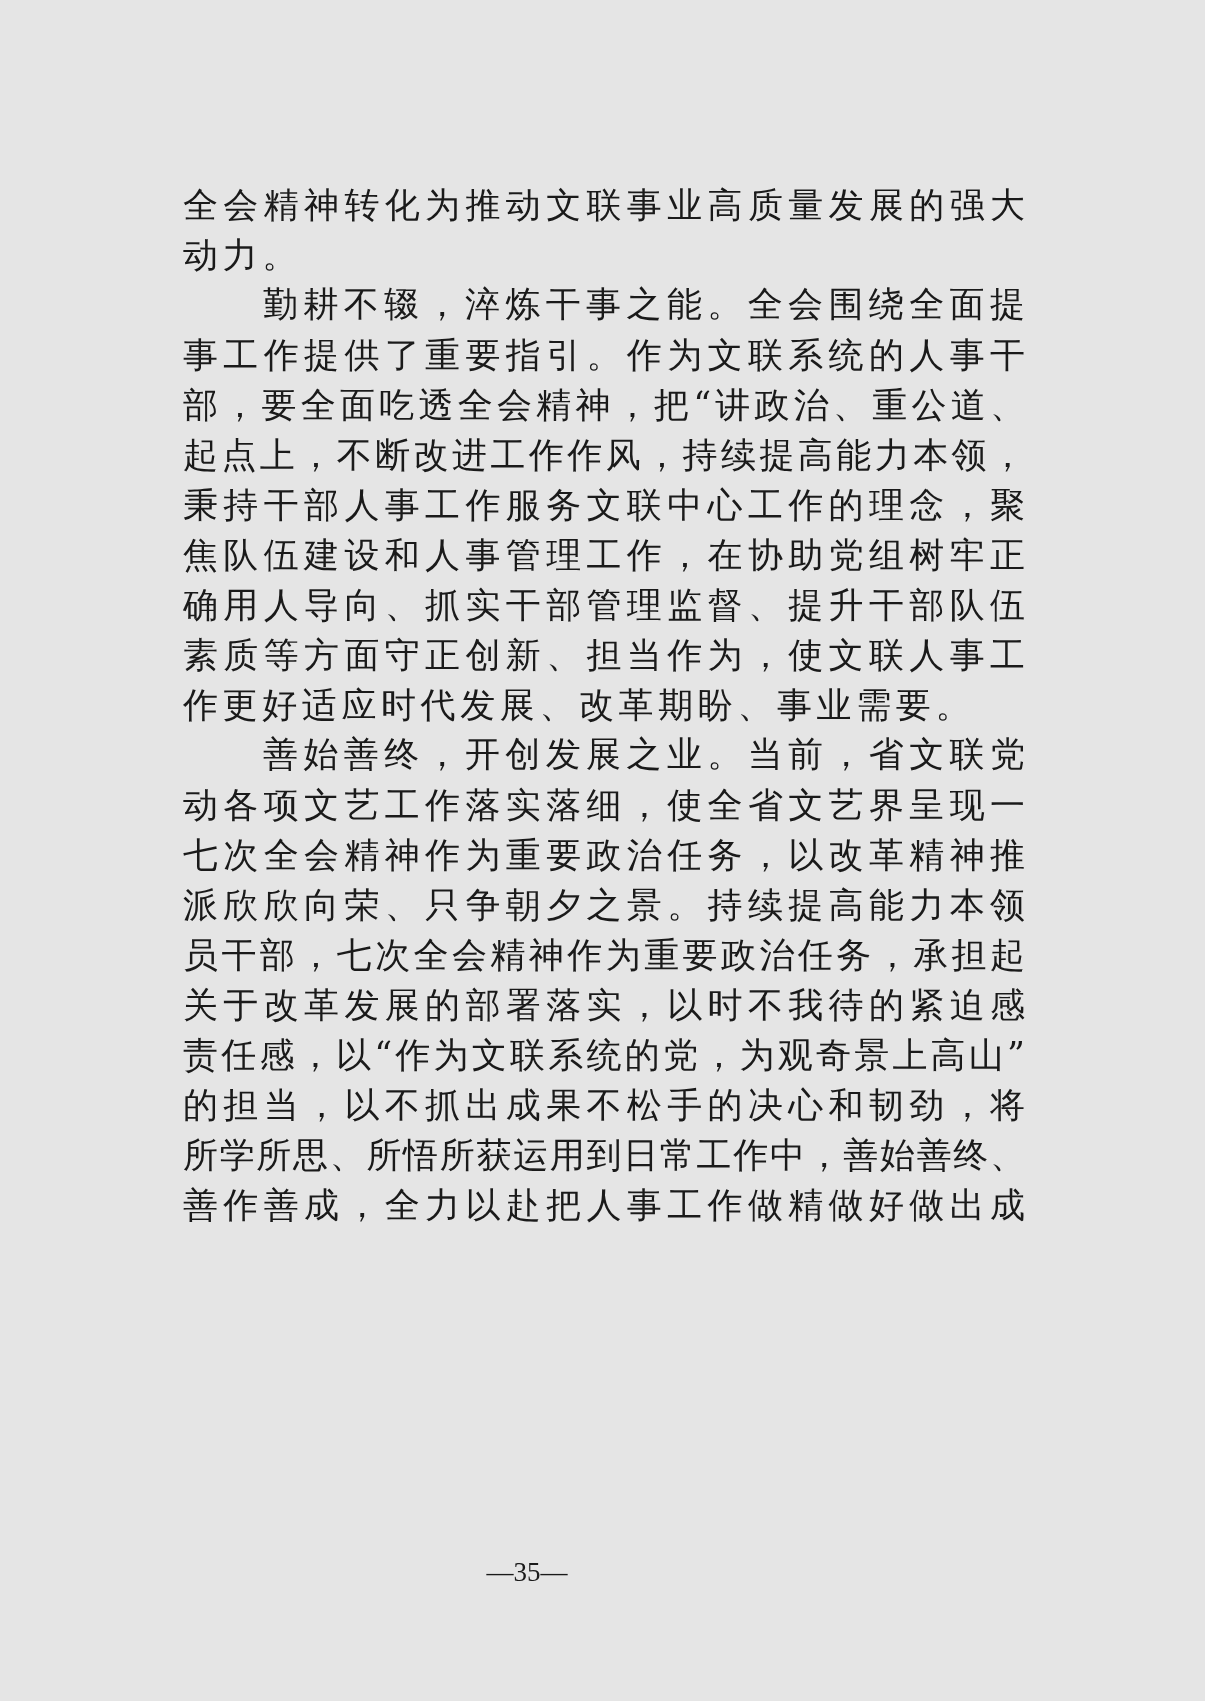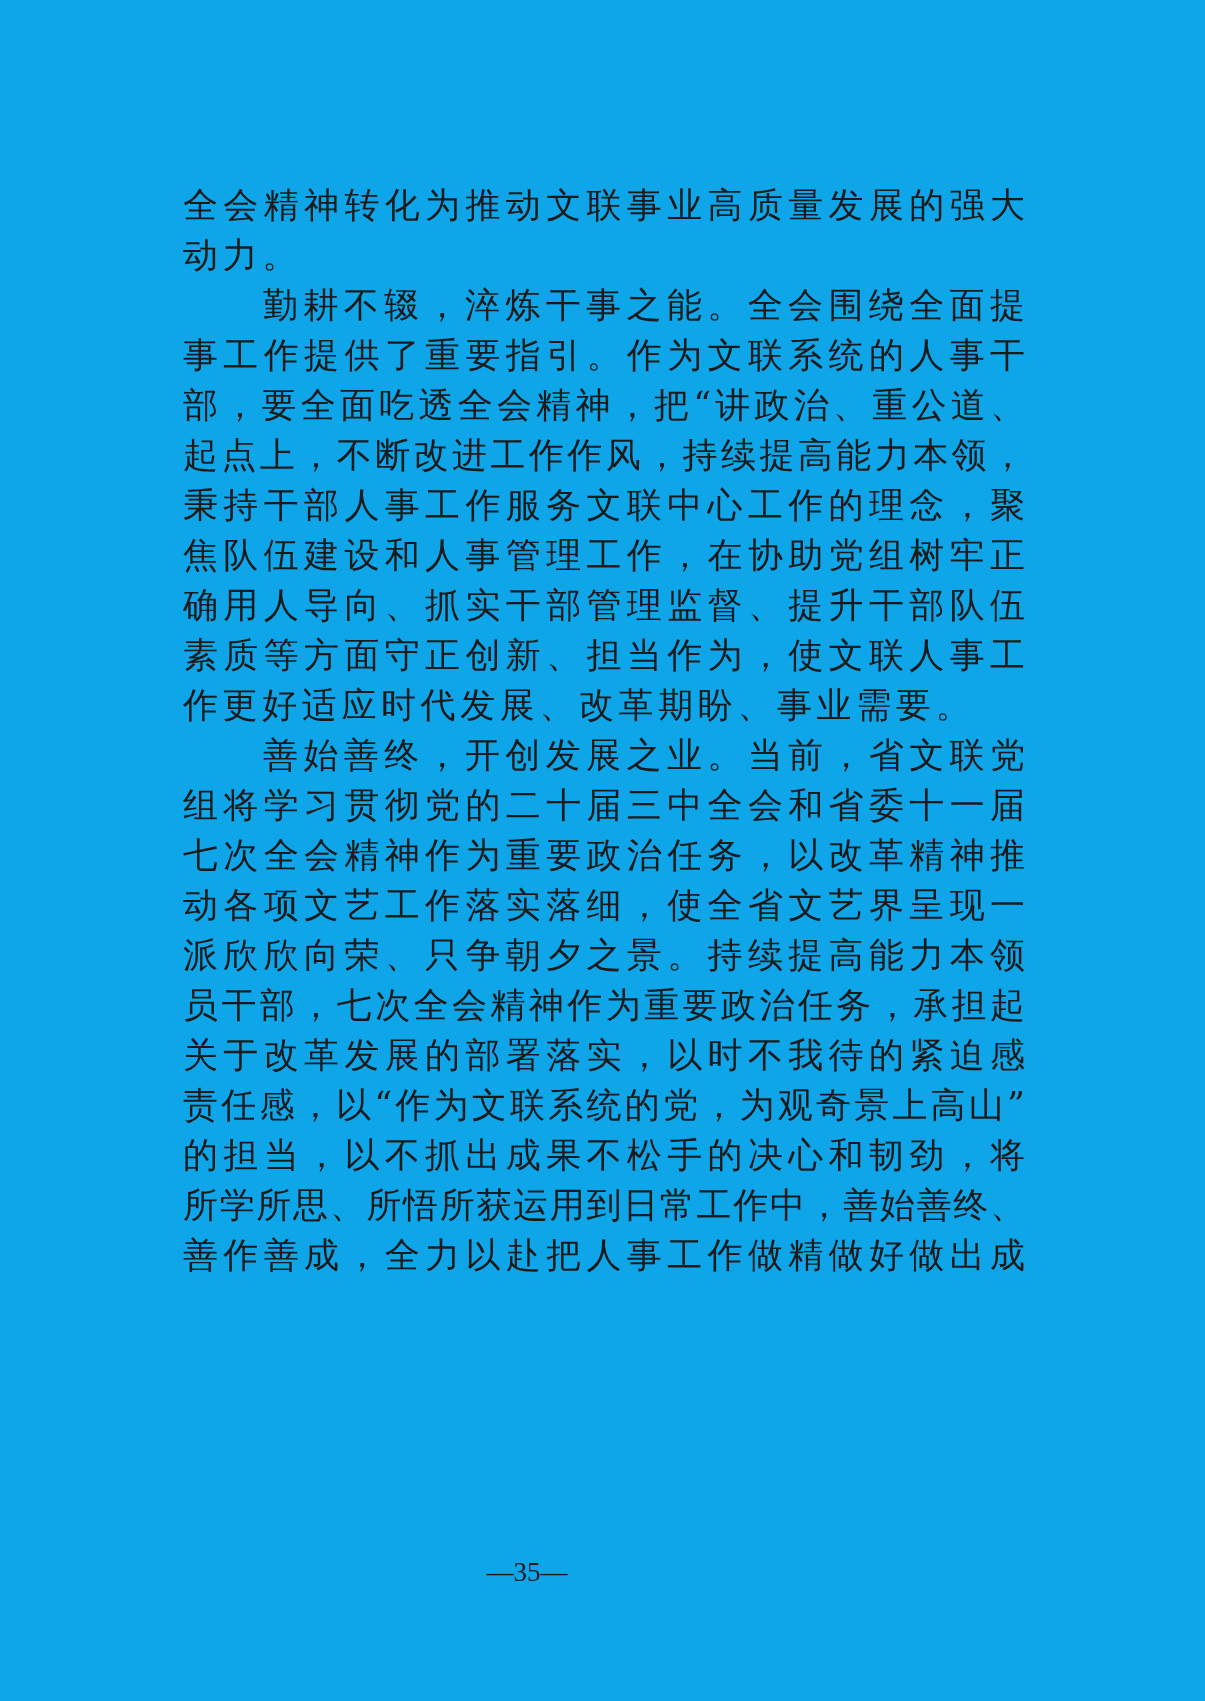--- a/index.html
+++ b/index.html
@@ -13,21 +13,21 @@
     position: relative;
     overflow: hidden;
     font-family: "DejaVu Serif", "Liberation Serif", serif;
     color: #1a1a1a;
   }
   .page {
     position: absolute;
     left: 0; top: 0;
     width: 1205px;
     height: 1701px;
-    background: #0ea5e9;
+    background: #e5e5e5;
   }
   .body-text {
     position: absolute;
     left: 183px;
     top: 180px;
     width: 842px;
   }
   .line {
     display: block;
     height: 50px;
@@ -37,20 +37,21 @@
     text-align: justify;
     text-align-last: justify;
     letter-spacing: 0;
   }
   .line.short {
     text-align-last: left;
     letter-spacing: 4.6px;
   }
   .line.indent {
     padding-left: 80px;
+    font-family: Liberation Serif, serif;
   }
   .page-number {
     position: absolute;
     left: 0;
     width: 1054px;
     top: 1556px;
     text-align: center;
     font-family: "Liberation Serif", "DejaVu Serif", serif;
     font-size: 27px;
     line-height: 32px;
@@ -67,23 +68,22 @@
     <span class="line indent">勤耕不辍，淬炼干事之能。全会围绕全面提</span>
     <span class="line">事工作提供了重要指引。作为文联系统的人事干</span>
     <span class="line">部，要全面吃透全会精神，把“讲政治、重公道、</span>
     <span class="line">起点上，不断改进工作作风，持续提高能力本领，</span>
     <span class="line">秉持干部人事工作服务文联中心工作的理念，聚</span>
     <span class="line">焦队伍建设和人事管理工作，在协助党组树牢正</span>
     <span class="line">确用人导向、抓实干部管理监督、提升干部队伍</span>
     <span class="line">素质等方面守正创新、担当作为，使文联人事工</span>
     <span class="line short">作更好适应时代发展、改革期盼、事业需要。</span>
     <span class="line indent">善始善终，开创发展之业。当前，省文联党</span>
-    <span class="line">组将学习贯彻党的二十届三中全会和省委十一届</span>
+    <span class="line">动各项文艺工作落实落细，使全省文艺界呈现一</span>
     <span class="line">七次全会精神作为重要政治任务，以改革精神推</span>
-    <span class="line">动各项文艺工作落实落细，使全省文艺界呈现一</span>
     <span class="line">派欣欣向荣、只争朝夕之景。持续提高能力本领</span>
     <span class="line">员干部，七次全会精神作为重要政治任务，承担起</span>
     <span class="line">关于改革发展的部署落实，以时不我待的紧迫感</span>
     <span class="line">责任感，以“作为文联系统的党，为观奇景上高山”</span>
     <span class="line">的担当，以不抓出成果不松手的决心和韧劲，将</span>
     <span class="line">所学所思、所悟所获运用到日常工作中，善始善终、</span>
     <span class="line">善作善成，全力以赴把人事工作做精做好做出成</span>
   </div>
 
   <div class="page-number">—35—</div>

